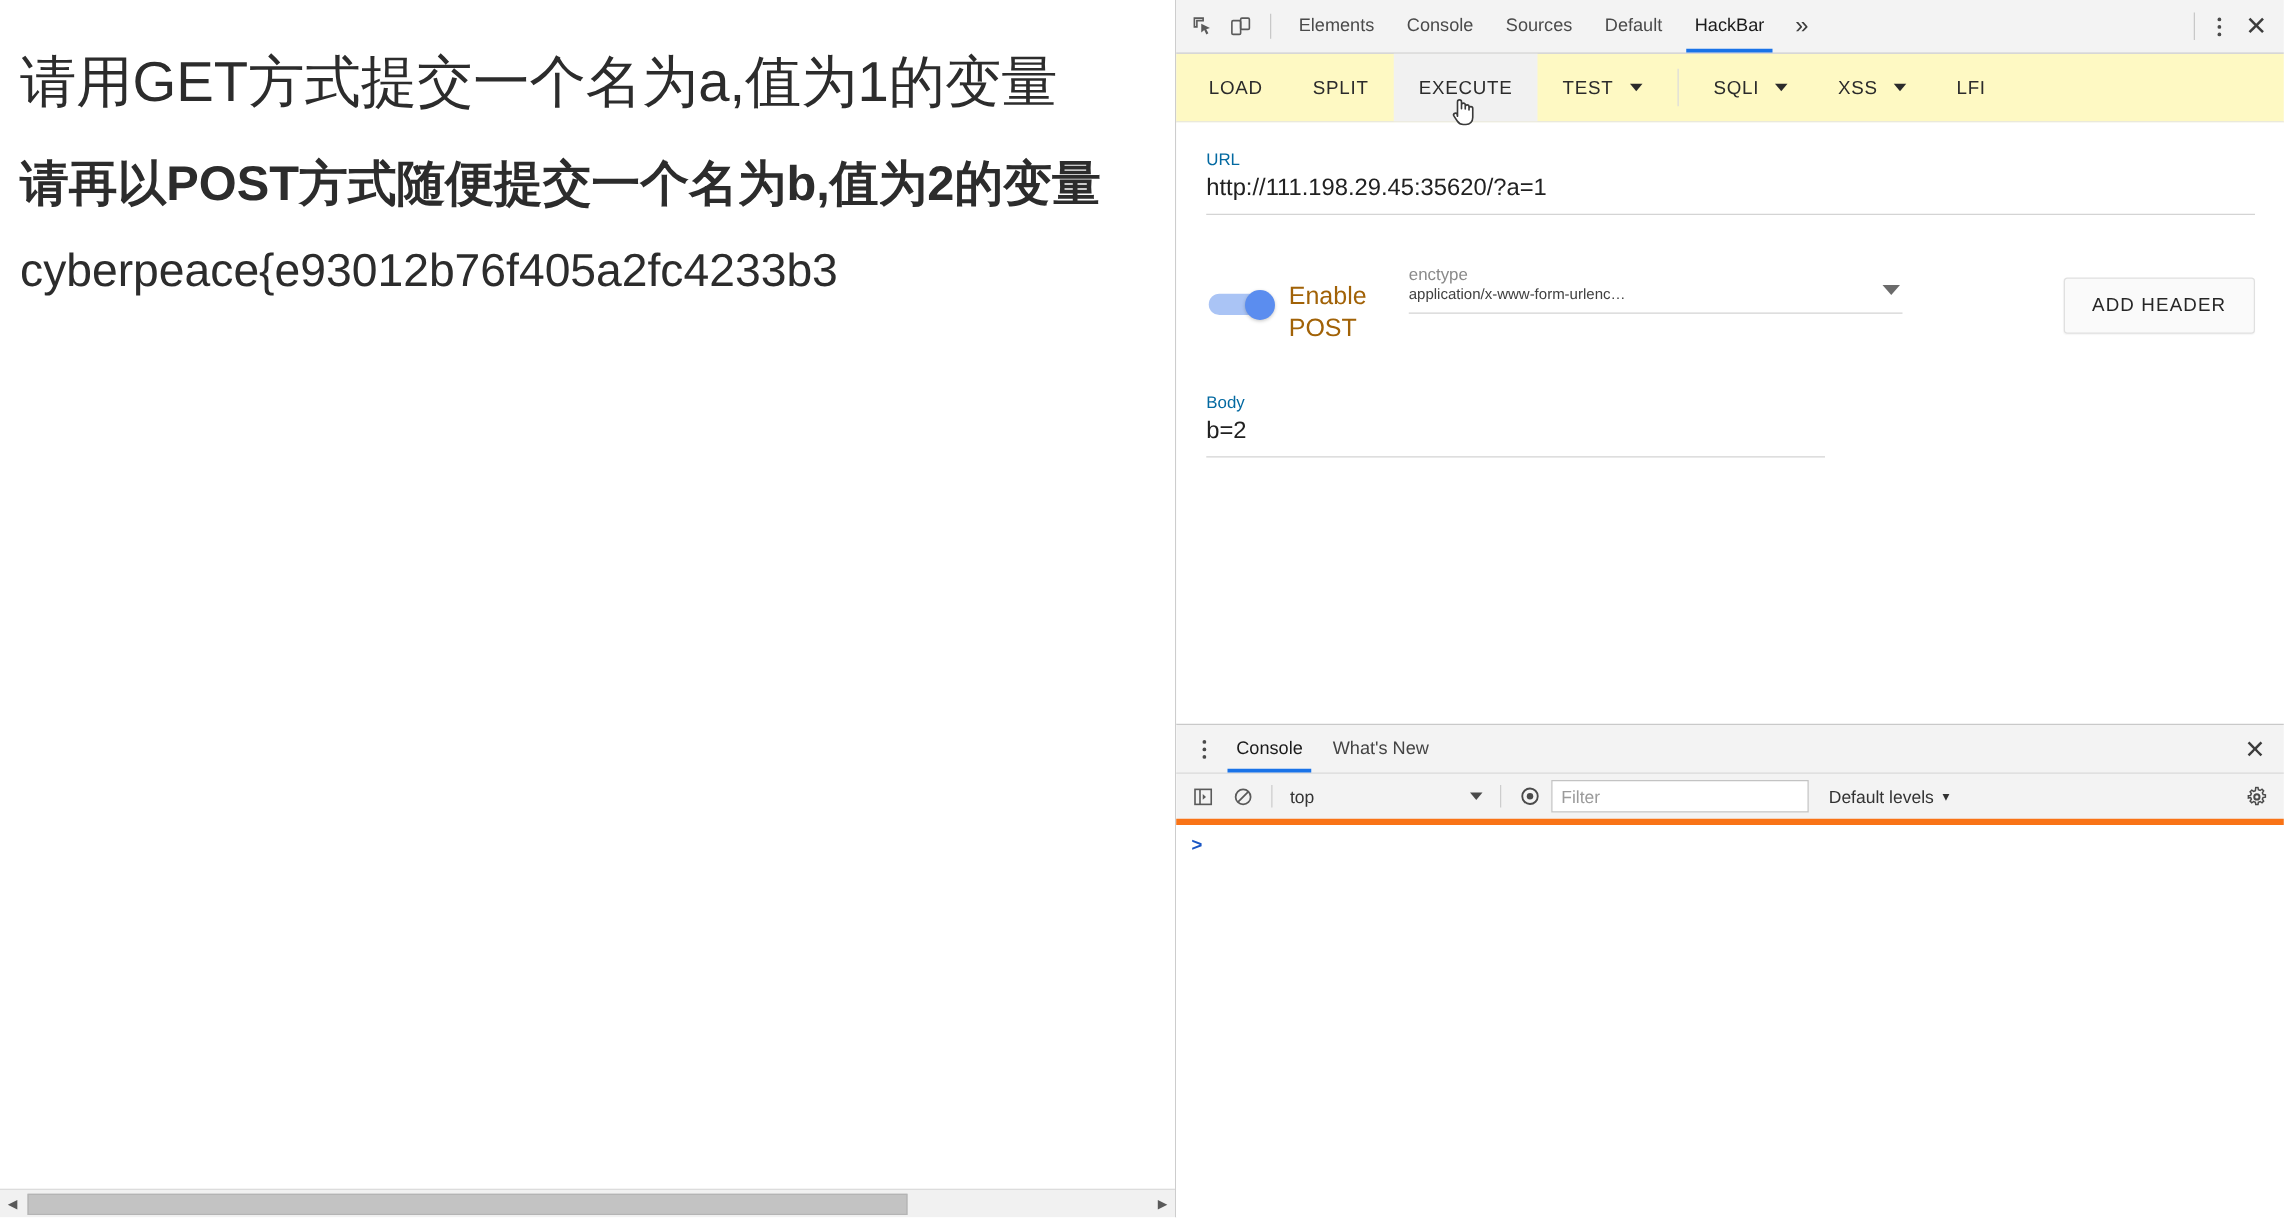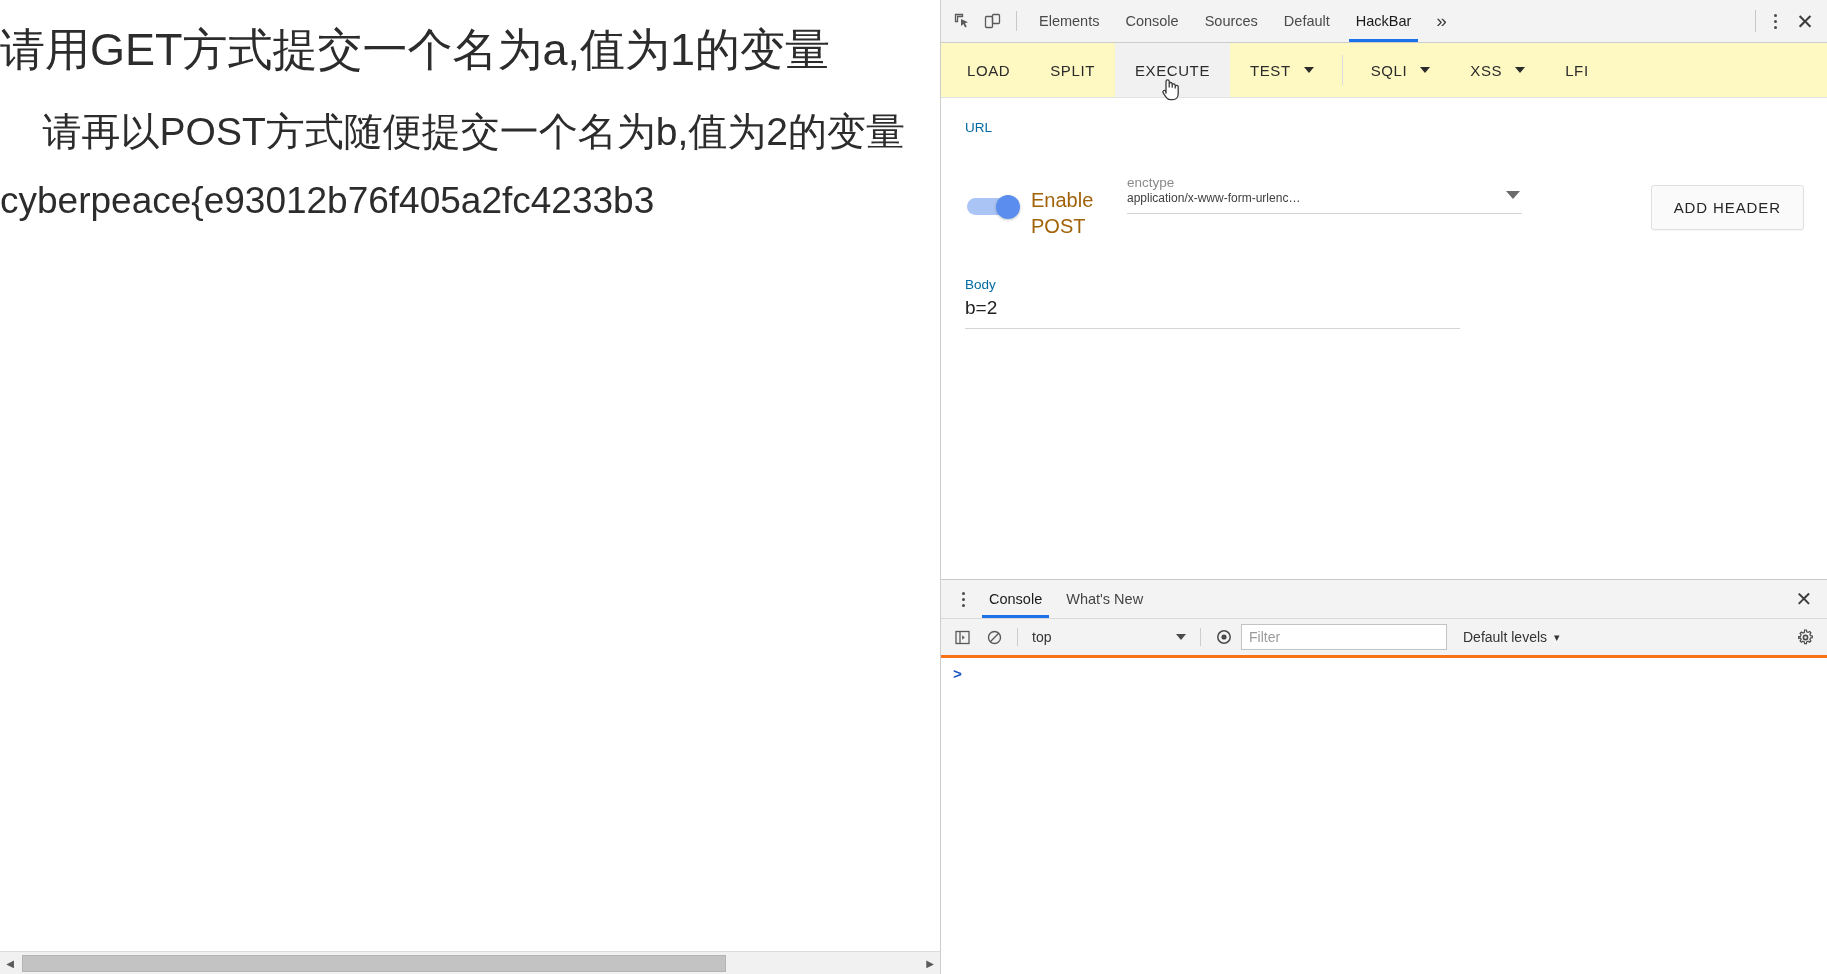--- a/index.html
+++ b/index.html
@@ -11,34 +11,34 @@
     -webkit-font-smoothing:antialiased;
   }
   .root{position:relative;width:1827px;height:974px;}
 
   
   .page-pane{
     position:absolute;left:0;top:0;width:940px;height:974px;
     background:#fff;overflow:hidden;
   }
   .page-content{
-    position:absolute;left:0;top:0;width:1560px;padding:0;
+    position:absolute;left:0;top:0;width:1560px;padding:16px;
   }
   .page-line{
     color:#2c2c2c;
     font-family:"Liberation Sans","DejaVu Sans",sans-serif;
     white-space:pre;
   }
   .line-a{
     font-size:45px;line-height:56px;font-weight:400;
     margin:22px 0 0 0;width:915px;white-space:normal;
   }
   .line-b{
-    font-size:39px;line-height:51px;font-weight:400;
-    margin:28px 0 0 0;width:905px;white-space:normal;text-align:right;
+    font-size:39px;line-height:51px;font-weight:700;
+    margin:28px 0 0 0;width:905px;white-space:normal;
   }
   .line-flag{
     font-size:37px;line-height:45px;font-weight:400;
     margin:21px 0 0 0;white-space:pre;
   }
 
   
   .page-scrollbar{
     position:absolute;left:0;bottom:0;width:940px;height:22px;
     background:#f1f1f1;border-top:1px solid #dcdcdc;
@@ -193,21 +193,21 @@
   }
   .drawer-tab.active{color:#1a1a1a;}
   .drawer-tab.active:after{
     content:"";position:absolute;left:5px;right:5px;bottom:0;height:3px;background:#1a73e8;
   }
   .drawer-close{
     margin-left:auto;width:40px;height:32px;display:flex;
     align-items:center;justify-content:center;color:#3c3c3c;font-size:20px;
   }
   .console-toolbar{
-    height:36px;flex:none;background:#f3f3f3;border-bottom:3px solid #f97316;
+    height:36px;flex:none;background:#f3f3f3;border-bottom:5px solid #f97316;
     display:flex;align-items:center;padding:0 6px;gap:2px;
   }
   .ct-icon{
     width:30px;height:28px;display:flex;align-items:center;justify-content:center;
     color:#5a5a5a;flex:none;
   }
   .ct-sep{width:1px;height:18px;background:#cdcdcd;margin:0 6px;flex:none;}
   .ctx-select{
     display:flex;align-items:center;width:160px;height:24px;
     font-size:14px;color:#333;padding-left:6px;
@@ -322,20 +322,21 @@
       </div>
       <div class="hb-btn">
         <span>LFI</span>
       </div>
     </div>
 
     <div class="hb-body">
 
       <div class="url-row">
         <div class="field-label">URL</div>
+        <div class="field-value">http://111.198.29.45:35620/?a=1</div>
       </div>
 
       <div class="post-row">
         <div class="toggle">
           <span class="track"></span>
           <span class="knob"></span>
         </div>
         <div class="post-label">Enable POST</div>
 
         <div class="enctype-wrap">

